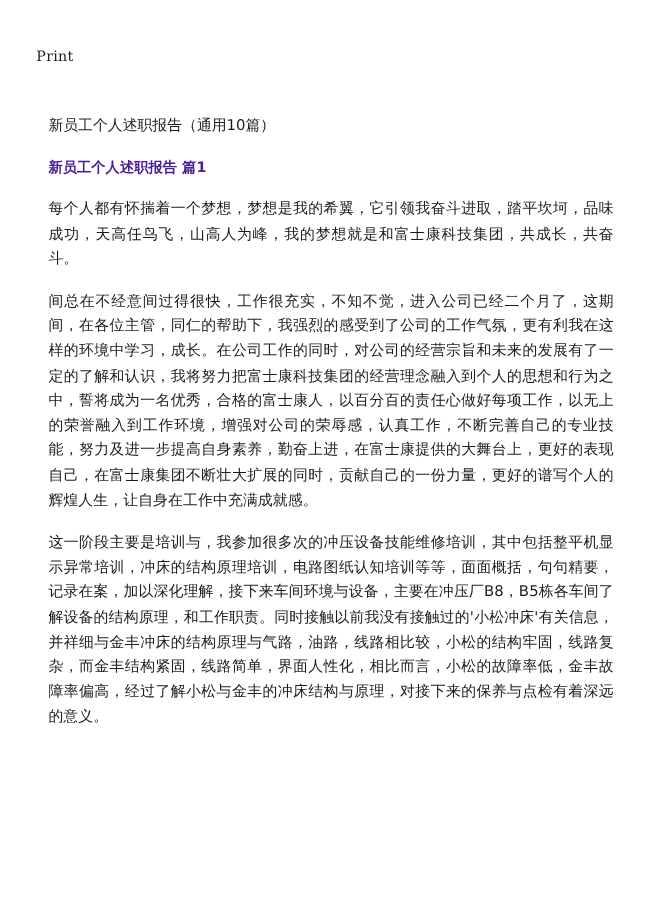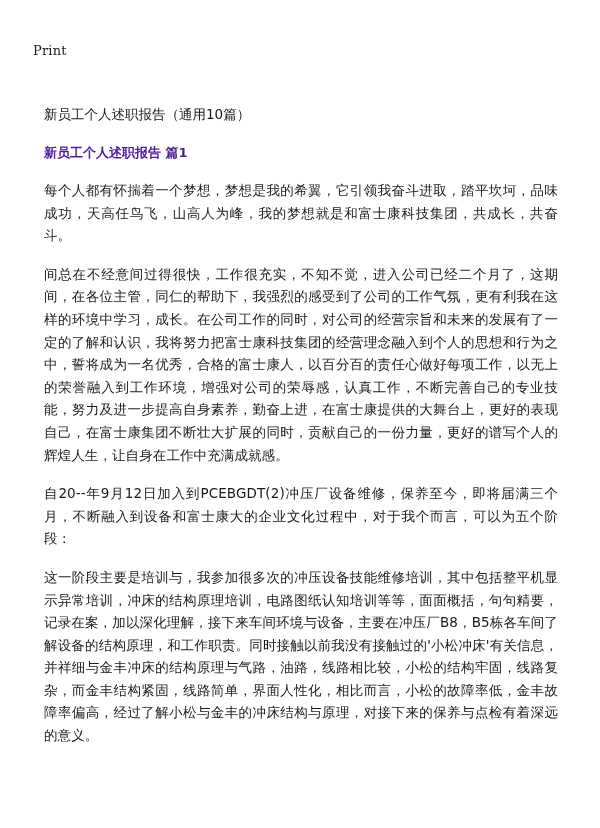--- a/index.html
+++ b/index.html
@@ -106,19 +106,18 @@
   <div class="print-bar">
     <a class="print-link" href="#">Print</a>
   </div>
 
   <div class="doc">
     <p class="doc-subtitle">新员工个人述职报告（通用10篇）</p>
     <h2 class="doc-heading">新员工个人述职报告 篇1</h2>
     <div>
       <p class="para">每个人都有怀揣着一个梦想，梦想是我的希翼，它引领我奋斗进取，踏平坎坷，品味成功，天高任鸟飞，山高人为峰，我的梦想就是和富士康科技集团，共成长，共奋斗。</p>
       <p class="para">间总在不经意间过得很快，工作很充实，不知不觉，进入公司已经二个月了，这期间，在各位主管，同仁的帮助下，我强烈的感受到了公司的工作气氛，更有利我在这样的环境中学习，成长。在公司工作的同时，对公司的经营宗旨和未来的发展有了一定的了解和认识，我将努力把富士康科技集团的经营理念融入到个人的思想和行为之中，誓将成为一名优秀，合格的富士康人，以百分百的责任心做好每项工作，以无上的荣誉融入到工作环境，增强对公司的荣辱感，认真工作，不断完善自己的专业技能，努力及进一步提高自身素养，勤奋上进，在富士康提供的大舞台上，更好的表现自己，在富士康集团不断壮大扩展的同时，贡献自己的一份力量，更好的谱写个人的辉煌人生，让自身在工作中充满成就感。</p>
-      <p class="para">自20--年9月12日加入到PCEBGDT(2)冲压厂设备维修，保养至今，即将届满三个月，不断融入到设备和富士康大的企业文化过程中，对于我个而言，可以为五个阶段：</p>
       <p class="para">这一阶段主要是培训与，我参加很多次的冲压设备技能维修培训，其中包括整平机显示异常培训，冲床的结构原理培训，电路图纸认知培训等等，面面概括，句句精要，记录在案，加以深化理解，接下来车间环境与设备，主要在冲压厂B8，B5栋各车间了解设备的结构原理，和工作职责。同时接触以前我没有接触过的'小松冲床'有关信息，并祥细与金丰冲床的结构原理与气路，油路，线路相比较，小松的结构牢固，线路复杂，而金丰结构紧固，线路简单，界面人性化，相比而言，小松的故障率低，金丰故障率偏高，经过了解小松与金丰的冲床结构与原理，对接下来的保养与点检有着深远的意义。</p>
 
     </div>
   </div>
 
 </div>
 
 </body></html>

